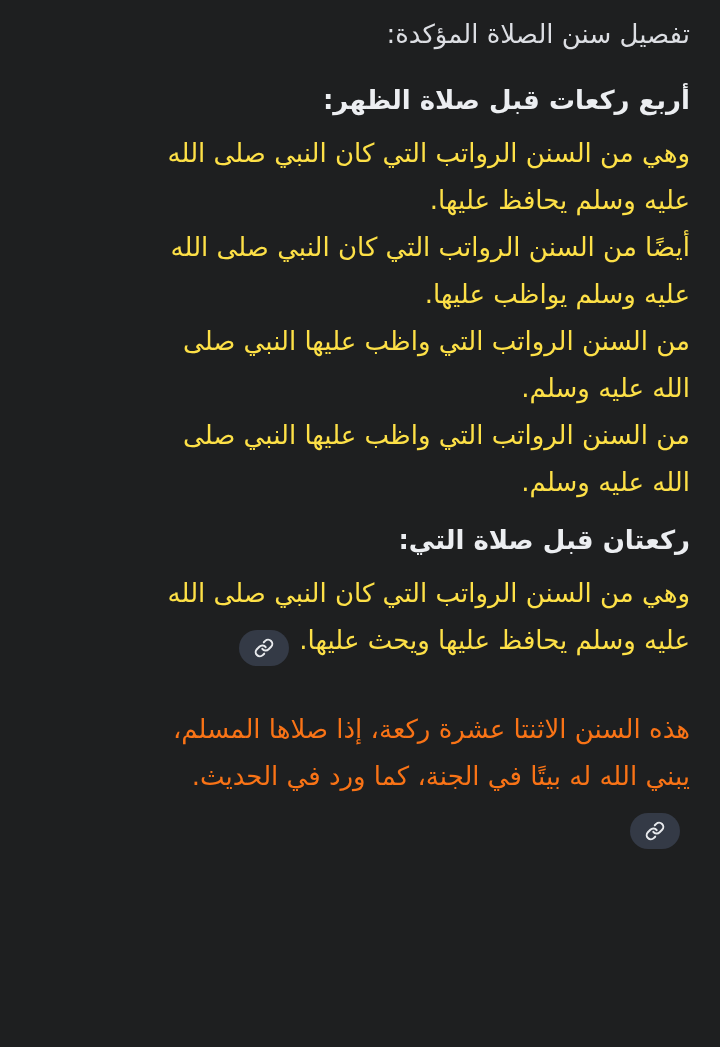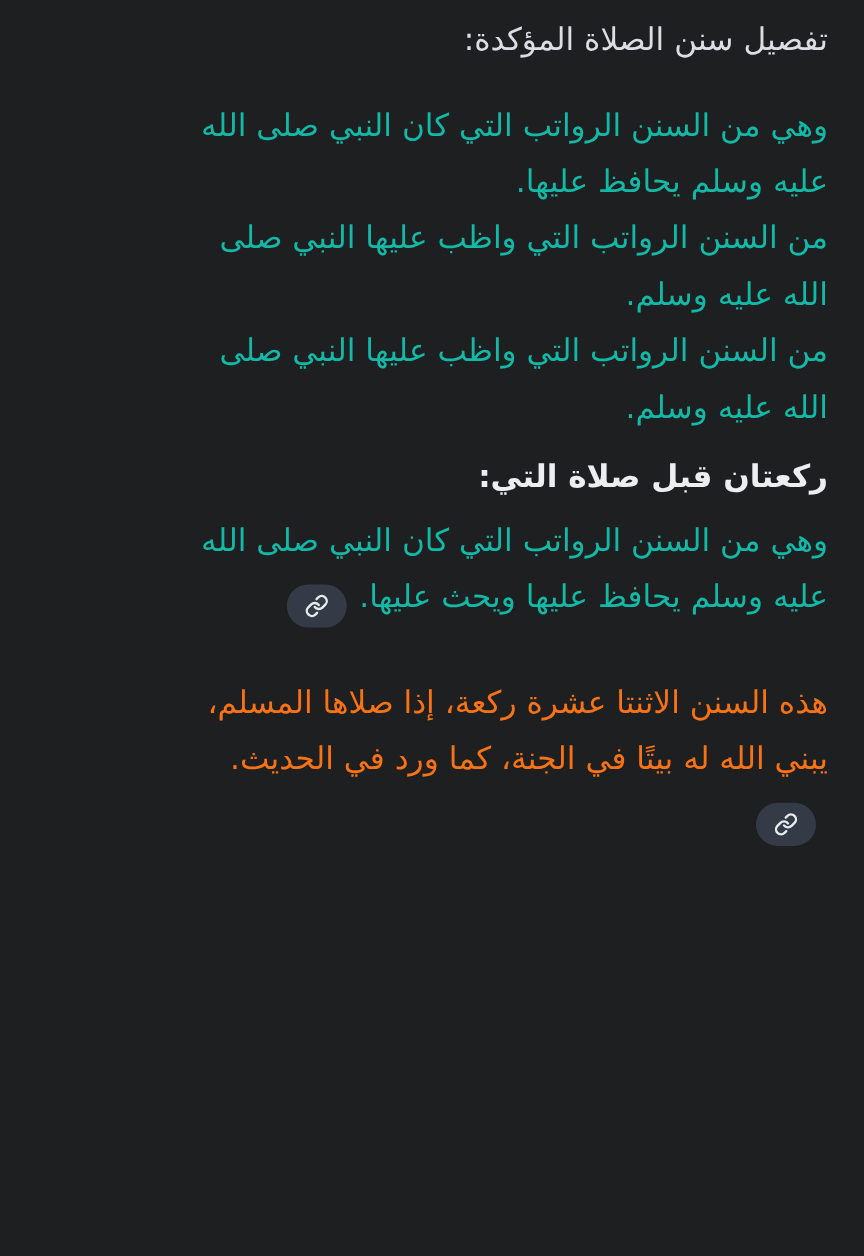--- a/index.html
+++ b/index.html
@@ -34,21 +34,21 @@
     font-size: 26px;
     line-height: 36px;
     font-weight: 700;
     color: #eceef1;
     text-align: right;
   }
   .section-body {
     margin: 0;
     font-size: 26px;
     line-height: 47px;
-    color: #14b8a6;
+    color: #fde047;
     text-align: right;
   }
   .closing-paragraph {
     margin: 40px 0 0 0;
     font-size: 26px;
     line-height: 47px;
     color: #f97316;
     text-align: right;
   }
   .citation-chip {
@@ -75,22 +75,24 @@
     stroke-linejoin: round;
   }
 </style>
 </head>
 <body>
 
 <div class="chat-response">
 
   <p class="intro-line">تفصيل سنن الصلاة المؤكدة:</p>
 
+  <h3 class="section-heading">أربع ركعات قبل صلاة الظهر:</h3>
   <p class="section-body">وهي من السنن الرواتب التي كان النبي صلى الله عليه وسلم يحافظ عليها.</p>
 
+  <p class="section-body">أيضًا من السنن الرواتب التي كان النبي صلى الله عليه وسلم يواظب عليها.</p>
 
   <p class="section-body">من السنن الرواتب التي واظب عليها النبي صلى الله عليه وسلم.</p>
 
   <p class="section-body">من السنن الرواتب التي واظب عليها النبي صلى الله عليه وسلم.</p>
 
   <h3 class="section-heading">ركعتان قبل صلاة التي:</h3>
   <p class="section-body"><span>وهي من السنن الرواتب التي كان النبي صلى الله عليه وسلم يحافظ عليها ويحث عليها.</span><button class="citation-chip">
         <svg viewBox="0 0 24 24">
           <path d="M10 13a5 5 0 0 0 7.54.54l3-3a5 5 0 0 0-7.07-7.07l-1.72 1.71"></path>
           <path d="M14 11a5 5 0 0 0-7.54-.54l-3 3a5 5 0 0 0 7.07 7.07l1.71-1.71"></path>

